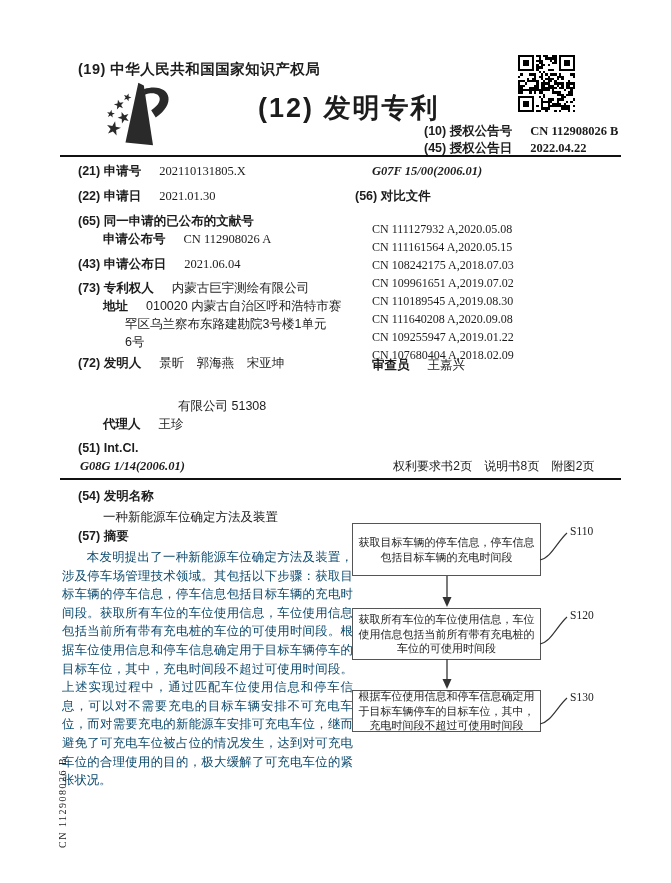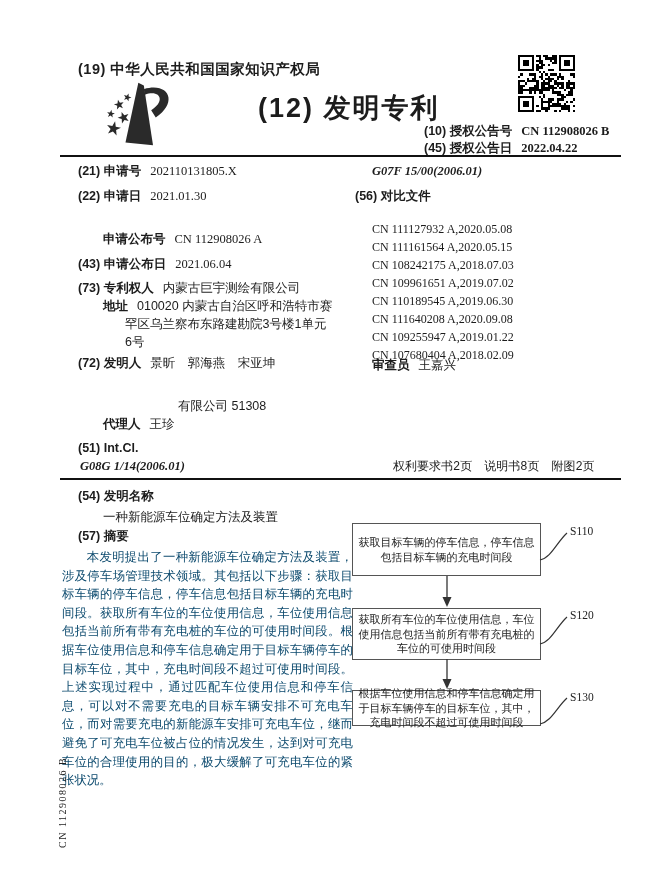--- a/index.html
+++ b/index.html
@@ -3,21 +3,21 @@
 <meta charset="utf-8">
 <style>
   html,body{margin:0;padding:0;background:#e8e8e8;}
   #page{
     position:relative;width:671px;height:883px;background:#ffffff;
     font-family:"Liberation Sans","DejaVu Sans",sans-serif;
     color:#1c1c1c;overflow:hidden;margin:0 auto;
   }
   .line{position:absolute;white-space:nowrap;font-size:12.5px;line-height:1.15;}
   .b{font-weight:bold;}
-  .lbl{font-weight:bold;margin-right:9px;}
+  .lbl{font-weight:bold;margin-right:18px;}
   .ser{font-family:"Liberation Serif","DejaVu Serif",serif;}
   .it{font-family:"Liberation Serif","DejaVu Serif",serif;font-style:italic;font-weight:bold;}
   .rule{position:absolute;left:60px;width:561px;height:2px;background:#111;}
   .office{position:absolute;left:78px;top:48px;font-size:14.5px;font-weight:bold;letter-spacing:.5px;margin-top:12px;}
   .doctype{position:absolute;left:258px;top:90px;font-size:27px;font-weight:bold;letter-spacing:2px;}
   #logo{position:absolute;left:97px;top:80px;width:90px;height:78px;}
   #qr{position:absolute;left:518px;top:55px;width:57px;height:57px;}
   .refline{font-size:12px;font-family:"Liberation Serif","DejaVu Serif",serif;margin-top:12px;}
   .pages{position:absolute;left:393px;top:458px;font-size:12px;font-family:Liberation Mono, monospace;}
   .abstract{
@@ -299,20 +299,21 @@
   </div>
 
   <div class="rule" style="top:155px"></div>
 
   <div class="line" style="left:78px;top:164px">
     <span class="lbl">(21) 申请号</span><span class="ser">202110131805.X</span>
   </div>
   <div class="line" style="left:78px;top:189px">
     <span class="lbl">(22) 申请日</span><span class="ser">2021.01.30</span>
   </div>
+  <div class="line b" style="left:78px;top:214px">(65) 同一申请的已公布的文献号</div>
   <div class="line" style="left:103px;top:232px">
     <span class="lbl">申请公布号</span><span class="ser">CN 112908026 A</span>
   </div>
   <div class="line" style="left:78px;top:257px">
     <span class="lbl">(43) 申请公布日</span><span class="ser">2021.06.04</span>
   </div>
   <div class="line" style="left:78px;top:281px">
     <span class="lbl">(73) 专利权人</span><span>内蒙古巨宇测绘有限公司</span>
   </div>
   <div class="line" style="left:103px;top:299px">
@@ -329,39 +330,39 @@
   </div>
   <div class="line b" style="left:78px;top:441px">(51) Int.Cl.</div>
   <div class="line it" style="left:80px;top:459px">G08G 1/14(2006.01)</div>
 
   <div class="line it" style="left:372px;top:164px">G07F 15/00(2006.01)</div>
   <div class="line b" style="left:355px;top:189px">(56) 对比文件</div>
   <div class="line refline" style="left:372px;top:211px">CN 111127932 A,2020.05.08</div>
   <div class="line refline" style="left:372px;top:229px">CN 111161564 A,2020.05.15</div>
   <div class="line refline" style="left:372px;top:247px">CN 108242175 A,2018.07.03</div>
   <div class="line refline" style="left:372px;top:265px">CN 109961651 A,2019.07.02</div>
-  <div class="line refline" style="left:372px;top:283px">CN 110189545 A,2019.06.30</div>
+  <div class="line refline" style="left:372px;top:283px">CN 110189545 A,2019.08.30</div>
   <div class="line refline" style="left:372px;top:301px">CN 111640208 A,2020.09.08</div>
   <div class="line refline" style="left:372px;top:319px">CN 109255947 A,2019.01.22</div>
   <div class="line refline" style="left:372px;top:337px">CN 107680404 A,2018.02.09</div>
   <div class="line" style="left:372px;top:358px">
     <span class="lbl">审查员</span><span>王嘉兴</span>
   </div>
   <div class="pages">权利要求书2页　说明书8页　附图2页</div>
 
   <div class="rule" style="top:478px"></div>
 
   <div class="line b" style="left:78px;top:489px">(54) 发明名称</div>
   <div class="line" style="left:103px;top:510px">一种新能源车位确定方法及装置</div>
   <div class="line b" style="left:78px;top:529px">(57) 摘要</div>
   <div class="abstract">本发明提出了一种新能源车位确定方法及装置，涉及停车场管理技术领域。其包括以下步骤：获取目标车辆的停车信息，停车信息包括目标车辆的充电时间段。获取所有车位的车位使用信息，车位使用信息包括当前所有带有充电桩的车位的可使用时间段。根据车位使用信息和停车信息确定用于目标车辆停车的目标车位，其中，充电时间段不超过可使用时间段。上述实现过程中，通过匹配车位使用信息和停车信息，可以对不需要充电的目标车辆安排不可充电车位，而对需要充电的新能源车安排可充电车位，继而避免了可充电车位被占位的情况发生，达到对可充电车位的合理使用的目的，极大缓解了可充电车位的紧张状况。</div>
 
   <div class="fcbox" style="top:523px;height:53px">获取目标车辆的停车信息，停车信息包括目标车辆的充电时间段</div>
   <div class="fcbox" style="top:608px;height:52px">获取所有车位的车位使用信息，车位使用信息包括当前所有带有充电桩的车位的可使用时间段</div>
-  <div class="fcbox" style="top:690px;height:36px">根据车位使用信息和停车信息确定用于目标车辆停车的目标车位，其中，充电时间段不超过可使用时间段</div>
+  <div class="fcbox" style="top:690px;height:42px">根据车位使用信息和停车信息确定用于目标车辆停车的目标车位，其中，充电时间段不超过可使用时间段</div>
 
   <svg class="arrow" style="left:440px;top:576px" width="14" height="32">
     <line x1="7" y1="0" x2="7" y2="22" stroke="#333" stroke-width="1.3"></line>
     <polygon points="2.5,21 11.5,21 7,31" fill="#333"></polygon>
   </svg>
   <svg class="arrow" style="left:440px;top:659px" width="14" height="31">
     <line x1="7" y1="0" x2="7" y2="21" stroke="#333" stroke-width="1.3"></line>
     <polygon points="2.5,20 11.5,20 7,30" fill="#333"></polygon>
   </svg>
 

